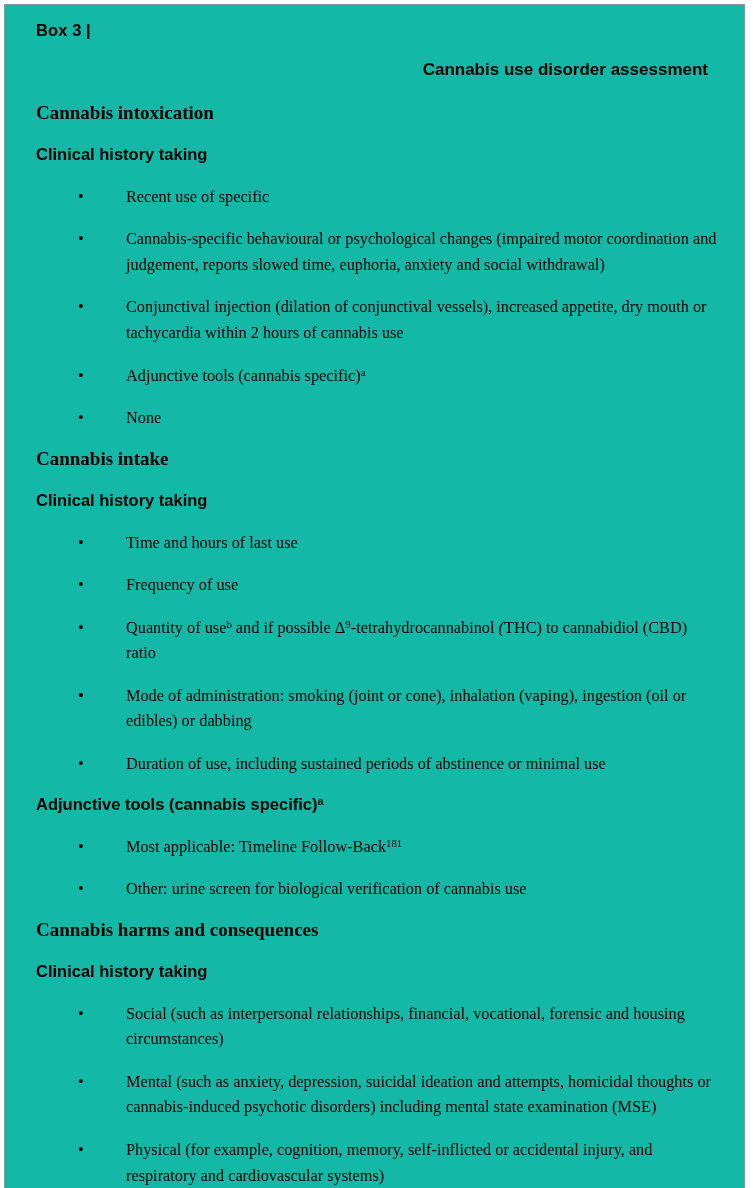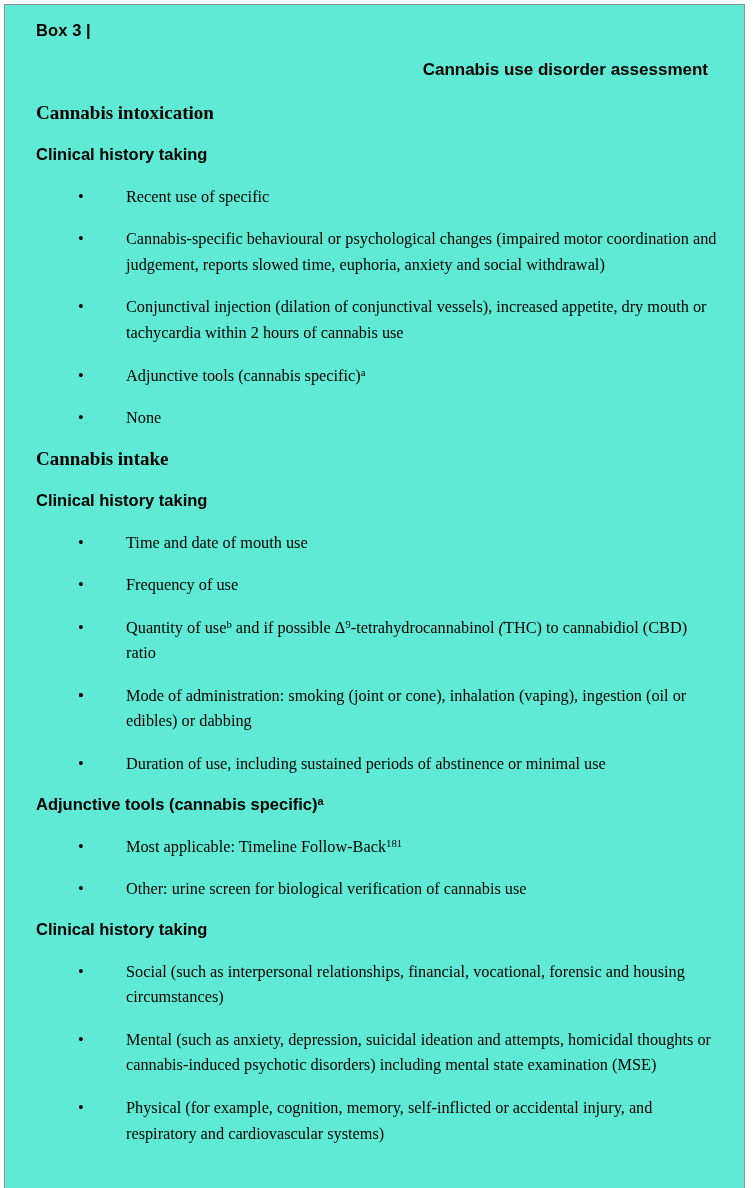--- a/index.html
+++ b/index.html
@@ -14,21 +14,21 @@
     font-family: "Liberation Serif", "DejaVu Serif", serif;
   }
 
   #box {
     position: absolute;
     left: 4px;
     top: 4px;
     width: 741px;
     height: 1184px;
     box-sizing: border-box;
-    background: #5eead4;
+    background: #14b8a6;
     border: 1px solid #8c9196;
     border-bottom: none;
     overflow: hidden;
   }
 
   .inner {
     padding: 16px 24px 0 31px;
   }
 
   
@@ -141,21 +141,21 @@
         <span>None</span>
       </li>
     </ul>
 
     <div class="sec-serif">Cannabis intake</div>
     <div class="sec-sans">Clinical history taking</div>
 
     <ul class="blist">
       <li>
         <span class="bullet">•</span>
-        <span>Time and date of mouth use</span>
+        <span>Time and hours of last use</span>
       </li>
       <li>
         <span class="bullet">•</span>
         <span>Frequency of use</span>
       </li>
       <li>
         <span class="bullet">•</span>
         <span>Quantity of use</span><sup>b</sup><span> and if possible Δ</span><sup>9</sup><span>-tetrahydrocannabinol </span><span class="ital">(</span><span>THC) to cannabidiol (CBD) ratio</span>
       </li>
       <li>
@@ -177,20 +177,21 @@
       <li>
         <span class="bullet">•</span>
         <span>Most applicable: Timeline Follow-Back</span><sup>181</sup>
       </li>
       <li>
         <span class="bullet">•</span>
         <span>Other: urine screen for biological verification of cannabis use</span>
       </li>
     </ul>
 
+    <div class="sec-serif">Cannabis harms and consequences</div>
     <div class="sec-sans">Clinical history taking</div>
 
     <ul class="blist">
       <li>
         <span class="bullet">•</span>
         <span>Social (such as interpersonal relationships, financial, vocational, forensic and housing circumstances)</span>
       </li>
       <li>
         <span class="bullet">•</span>
         <span>Mental (such as anxiety, depression, suicidal ideation and attempts, homicidal thoughts or cannabis-induced psychotic disorders) including mental state examination (MSE)</span>

